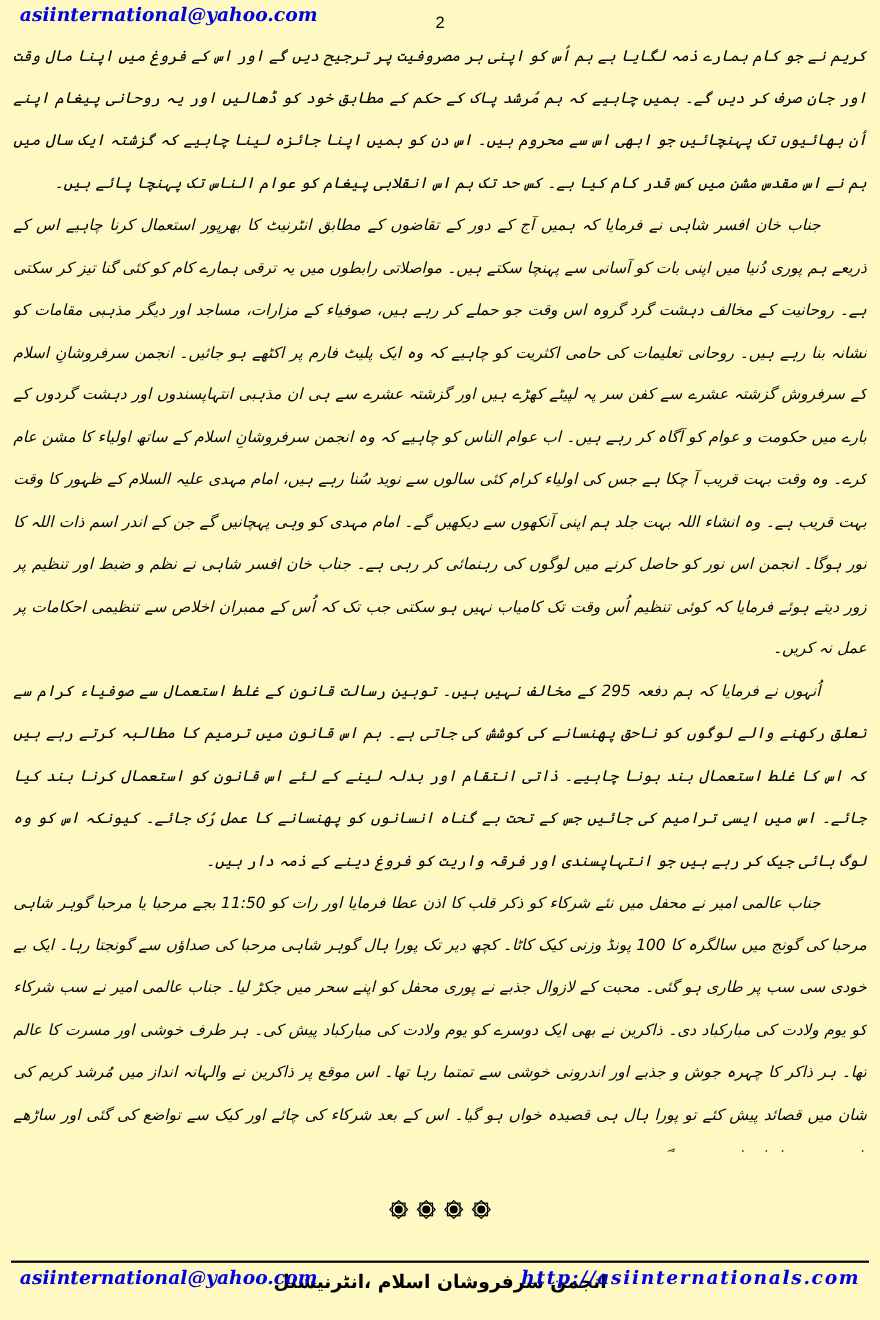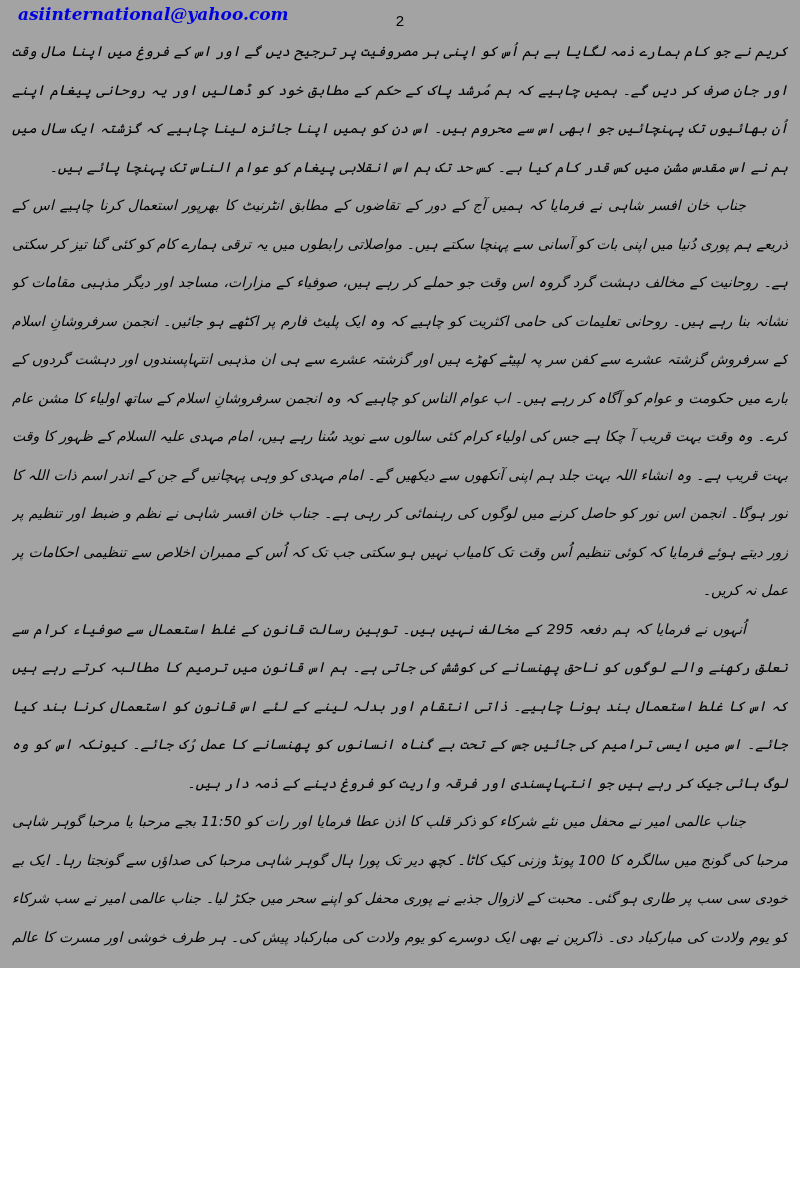--- a/index.html
+++ b/index.html
@@ -1,20 +1,20 @@
 <!DOCTYPE html>
 <html lang="ur"><head>
 <meta charset="utf-8">
 <style>
   html,body{margin:0;padding:0;background:#ffffff;}
   .page{
     position:relative;
-    width:800px;height:968px;
+    width:800px;height:1200px;
     overflow:hidden;
-    background:#a3a3a3;
+    background:#fef9c3;
     font-family:"DejaVu Sans",sans-serif;
     color:#000;
   }
   
   .header-email{
     position:absolute;top:4px;left:18px;
     font-family:"DejaVu Serif",serif;
     font-style:italic;font-weight:bold;
     font-size:17px;
     text-decoration:none;

